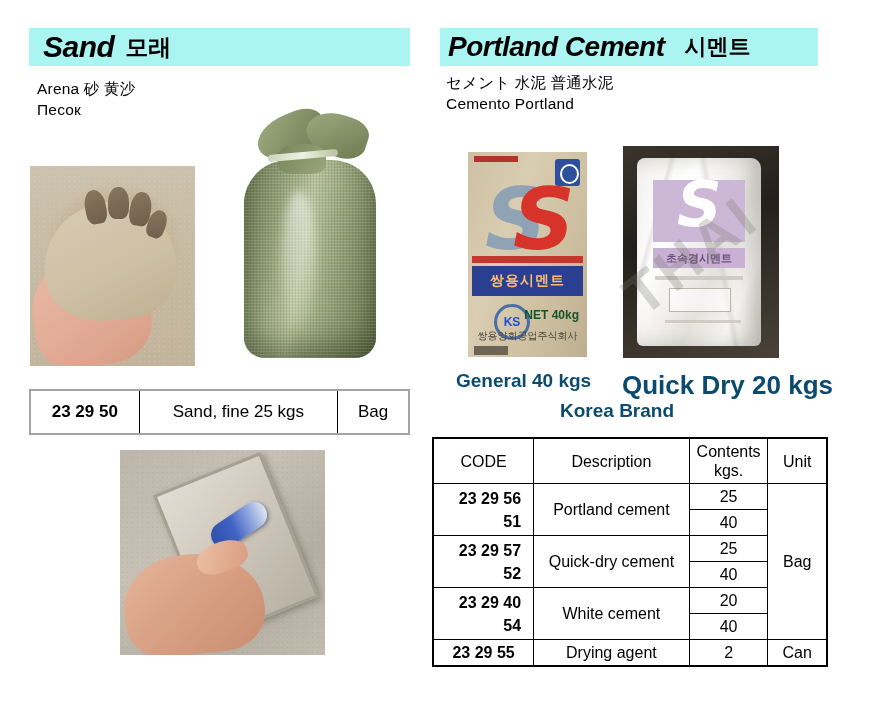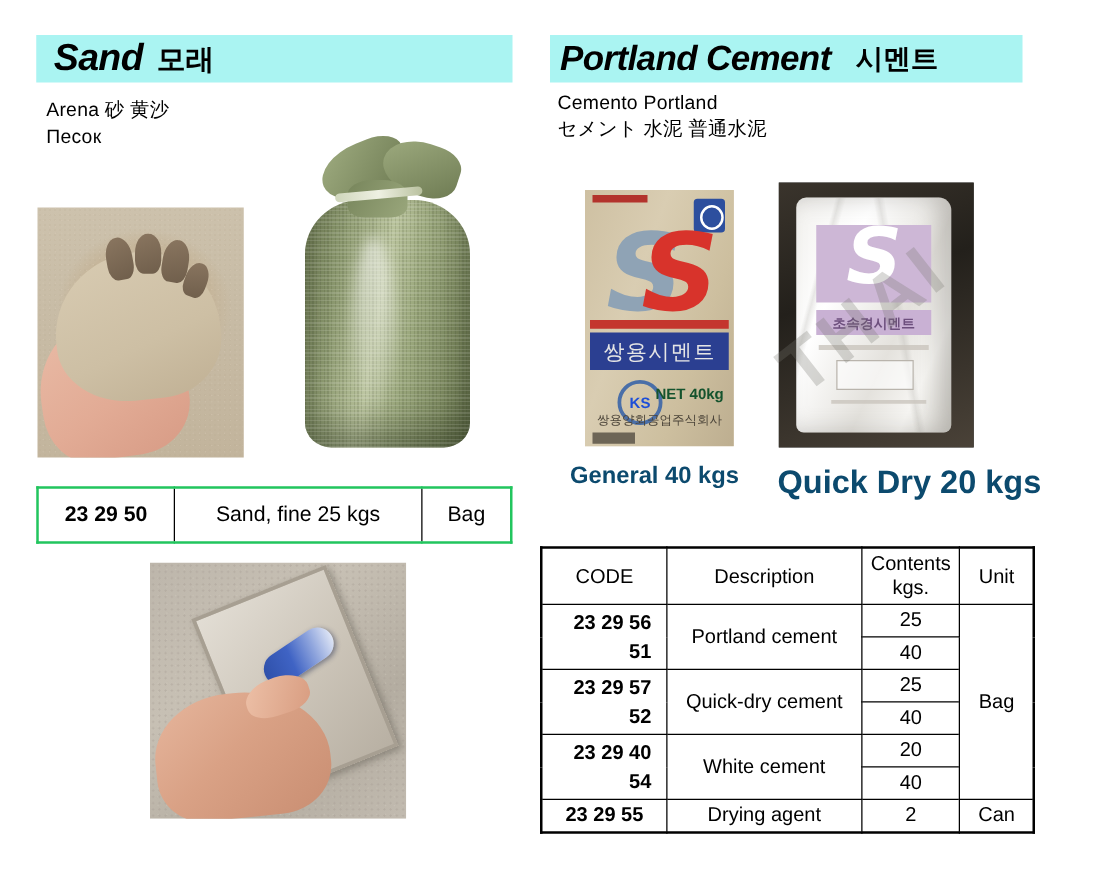--- a/index.html
+++ b/index.html
@@ -144,21 +144,21 @@
     font-family:"DejaVu Sans",sans-serif;
   }
   #photo-cement-general .redline{
     position:absolute;left:4px;top:104px;width:111px;height:7px;background:#c4362e;
   }
   #photo-cement-general .blueband{
     position:absolute;left:4px;top:114px;width:111px;height:30px;
     background:#2b3f91;display:flex;align-items:center;justify-content:center;
   }
   #photo-cement-general .blueband span{
-    color:#e5e5e5;font-size:17px;font-weight:normal;letter-spacing:1px;
+    color:#fdba74;font-size:14px;font-weight:bold;letter-spacing:1px;
   }
   #photo-cement-general .ksmark{
     position:absolute;left:26px;top:152px;width:30px;height:30px;
     border:3px solid #4a6fa8;border-radius:50%;
     color:#1d4ed8;font-size:12px;font-weight:bold;
     display:flex;align-items:center;justify-content:center;
   }
   #photo-cement-general .net{
     position:absolute;right:8px;top:156px;font-size:12px;font-weight:bold;color:#14532d;
   }
@@ -270,21 +270,21 @@
 
   
   table{border-collapse:collapse;position:absolute;background:#fff;}
   table td,table th{
     border:1px solid #000;font-weight:normal;text-align:center;
     font-size:17px;padding:0;
   }
   .code{font-weight:bold;font-size:17px;}
 
   
-  #table-sand{left:29px;top:389px;width:381px;height:44px;border:2px solid #22c55e;}
+  #table-sand{left:29px;top:389px;width:381px;height:44px;border:2px solid #a3a3a3;}
   #table-sand td{height:42px;}
   #table-sand .c-code{width:108px;}
   #table-sand .c-desc{width:198px;}
   #table-sand .c-unit{width:70px;}
 
   
   #table-cement{left:432px;top:437px;width:396px;border:2px solid #000;}
   #table-cement td,#table-cement th{font-size:16px;}
   #table-cement .hrow td{height:44px;line-height:19px;}
   #table-cement .c1{width:100px;}
@@ -351,22 +351,22 @@
     <div class="hand"></div>
     <div class="thumb"></div>
   </div>
 
   <div class="title-band" id="band-cement">
     <span class="t-en">Portland Cement</span>
     <span class="t-kr">시멘트</span>
   </div>
 
   <div class="subs" id="subs-cement">
+    <div>セメント    水泥 普通水泥</div>
     <div>Cemento Portland</div>
-    <div>セメント    水泥 普通水泥</div>
   </div>
 
   <div class="photo" id="photo-cement-general">
     <div class="kraft"></div>
     <div class="topstrip"></div>
     <div class="ks-top"></div>
     <div class="s-grey">S</div>
     <div class="s-red">S</div>
     <div class="redline"></div>
     <div class="blueband">
@@ -391,20 +391,21 @@
       <div class="line l1"></div>
       <div class="labelbox"></div>
       <div class="line l2"></div>
     </div>
   </div>
 
   <div class="watermark">THAI</div>
 
   <div class="caption" id="cap-general">General 40 kgs</div>
   <div class="caption" id="cap-quick">Quick Dry 20 kgs</div>
+  <div class="caption" id="cap-brand">Korea Brand</div>
 
   <table id="table-cement">
     <tbody>
       <tr class="hrow">
         <td class="c1">CODE</td>
         <td class="c2">Description</td>
         <td class="c3">
           <div>Contents</div>
           <div>kgs.</div>
         </td>

